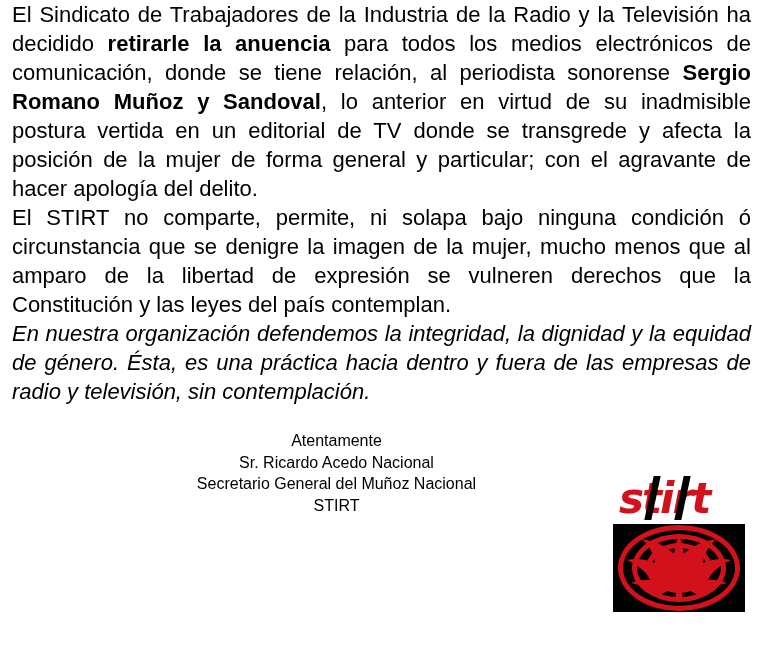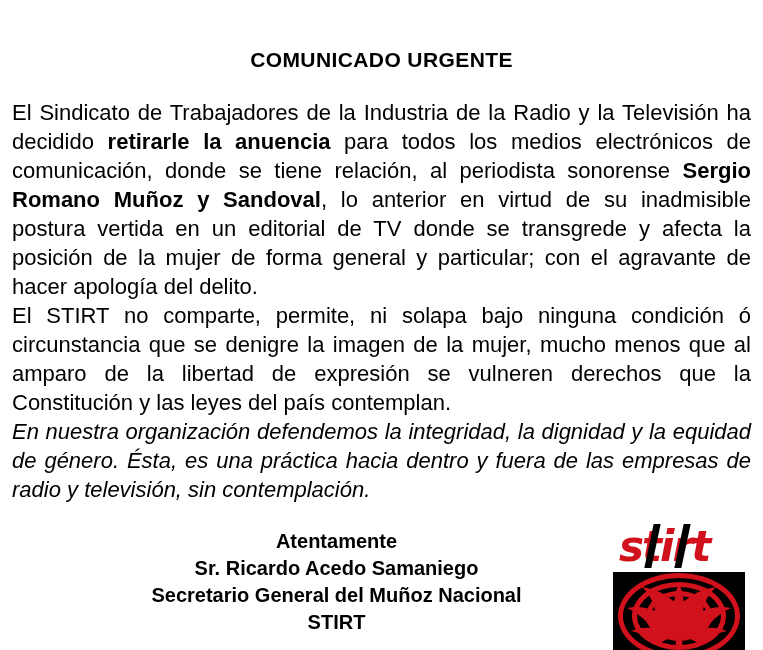--- a/index.html
+++ b/index.html
@@ -44,22 +44,22 @@
   .body-block p:last-child {
     text-align: justify;
     font-style: italic;
   }
   .body-block b {
     font-weight: bold;
   }
   .signature {
     margin-top: 24px;
     text-align: center;
-    font-weight: bold;
-    font-size: 20px;
+    font-weight: normal;
+    font-size: 16px;
     line-height: 1.34;
     padding-right: 90px;
   }
   .signature div {
     white-space: nowrap;
   }
   
   .logo {
     position: absolute;
     right: 18px;
@@ -133,37 +133,36 @@
     width: 110px;
     height: 74px;
   }
   .bird svg { display: block; }
 </style>
 </head>
 <body>
 
 <div class="page">
 
-  <div class="doc-title">COMUNICADO URGENTE</div>
 
   <div class="body-block">
     <p>
       <span>El Sindicato de Trabajadores de la Industria de la Radio y la Televisión ha decidido </span><b>retirarle la anuencia</b><span> para todos los medios electrónicos de comunicación, donde se tiene relación, al periodista sonorense </span><b>Sergio Romano Muñoz y Sandoval</b><span>, lo anterior en virtud de su inadmisible postura vertida en un editorial de TV donde se transgrede y afecta la posición de la mujer de forma general y particular; con el agravante de hacer apología del delito.</span>
     </p>
     <p>
       <span>El STIRT no comparte, permite, ni solapa bajo ninguna condición ó circunstancia que se denigre la imagen de la mujer, mucho menos que al amparo de la libertad de expresión se vulneren derechos que la Constitución y las leyes del país contemplan.</span>
     </p>
     <p>
       <span>En nuestra organización defendemos la integridad, la dignidad y la equidad de género. Ésta, es una práctica hacia dentro y fuera de las empresas de radio y televisión, sin contemplación.</span>
     </p>
   </div>
 
   <div class="signature">
     <div>Atentamente</div>
-    <div>Sr. Ricardo Acedo Samaniego</div>
+    <div>Sr. Ricardo Acedo Nacional</div>
     <div>Secretario General del Muñoz Nacional</div>
     <div>STIRT</div>
   </div>
 
   <div class="logo">
     <div class="logo-word">
       <span class="txt">stirt</span>
       <span class="slash"></span>
       <span class="slash slash2"></span>
     </div>

